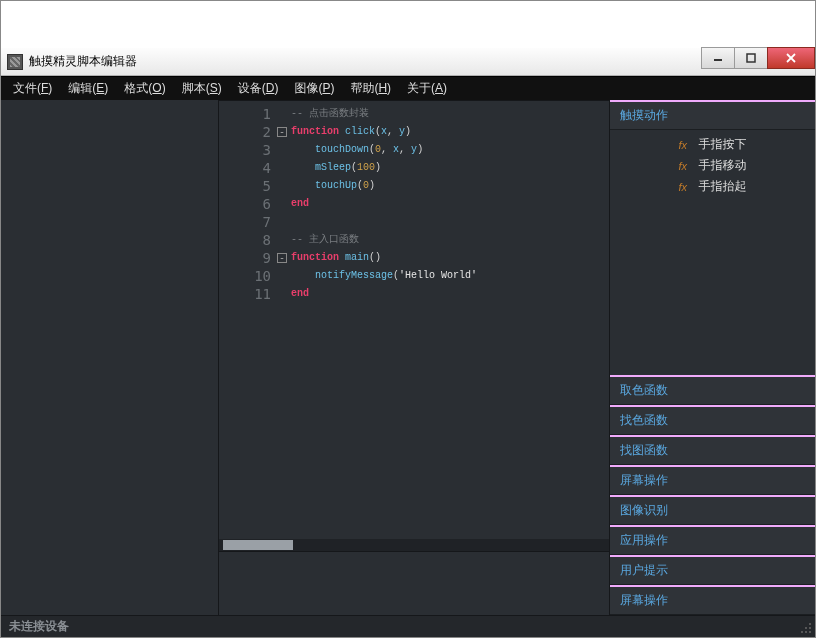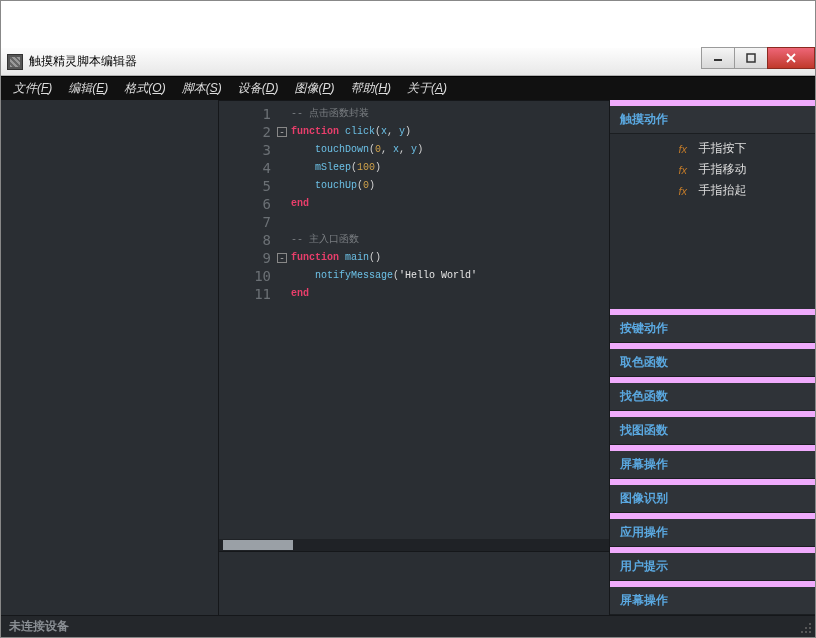--- a/index.html
+++ b/index.html
@@ -63,21 +63,20 @@
 }
 .win-btn svg { display:block; }
 
 .menubar {
   height: 24px;
   background: #111;
   display: flex;
   align-items: center;
   padding: 0 4px;
   border-top: 1px solid #000;
-  font-style: italic;
 }
 .menubar .menu-item {
   color: #ddd;
   padding: 3px 8px;
   cursor: default;
 }
 .menubar .menu-item .accel { text-decoration: underline; }
 
 .main {
   flex: 1;
@@ -203,23 +202,22 @@
   border-left: 1px solid #15171a;
   display: flex;
   flex-direction: column;
 }
 .accordion-header {
   background: #2f3338;
   color: #5aa8e0;
   padding: 5px 10px;
   font-size: 12px;
   border-bottom: 1px solid #1b1e21;
-  border-top: 6px solid #f0abfc;
+  border-top: 2px solid #f0abfc;
   cursor: default;
-  font-weight: bold;
 }
 .accordion-content {
   padding: 4px 0;
 }
 .func-item {
   display: flex;
   align-items: center;
   padding: 2px 10px;
   color: #ddd;
   font-size: 12px;
@@ -341,21 +339,20 @@
           <div class="func-item">
             <span class="fx">fx</span>
             <span>手指移动</span>
           </div>
           <div class="func-item">
             <span class="fx">fx</span>
             <span>手指抬起</span>
           </div>
         </div>
         <div class="accordion-spacer"></div>
-        <div class="accordion-header">按键动作</div>
         <div class="accordion-header">取色函数</div>
         <div class="accordion-header">找色函数</div>
         <div class="accordion-header">找图函数</div>
         <div class="accordion-header">屏幕操作</div>
         <div class="accordion-header">图像识别</div>
         <div class="accordion-header">应用操作</div>
         <div class="accordion-header">用户提示</div>
         <div class="accordion-header">屏幕操作</div>
       </div>
 

